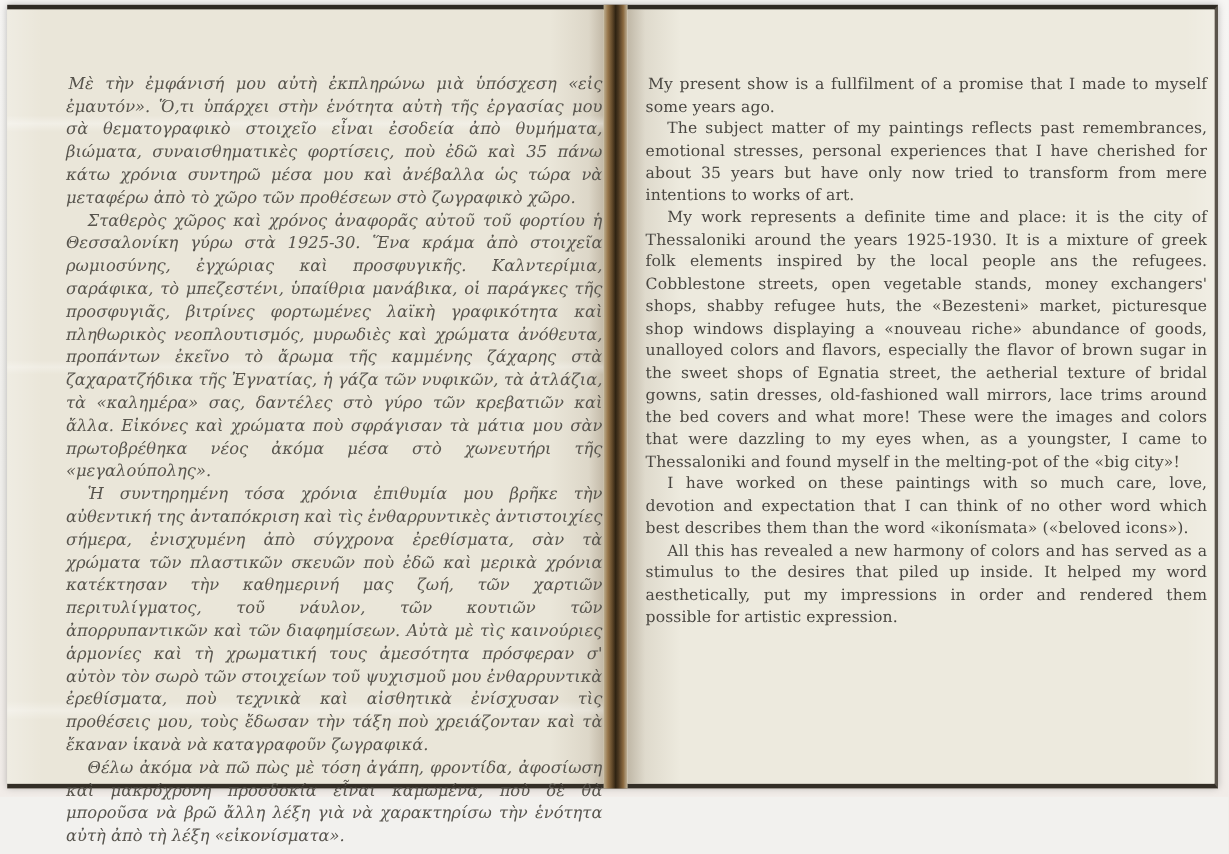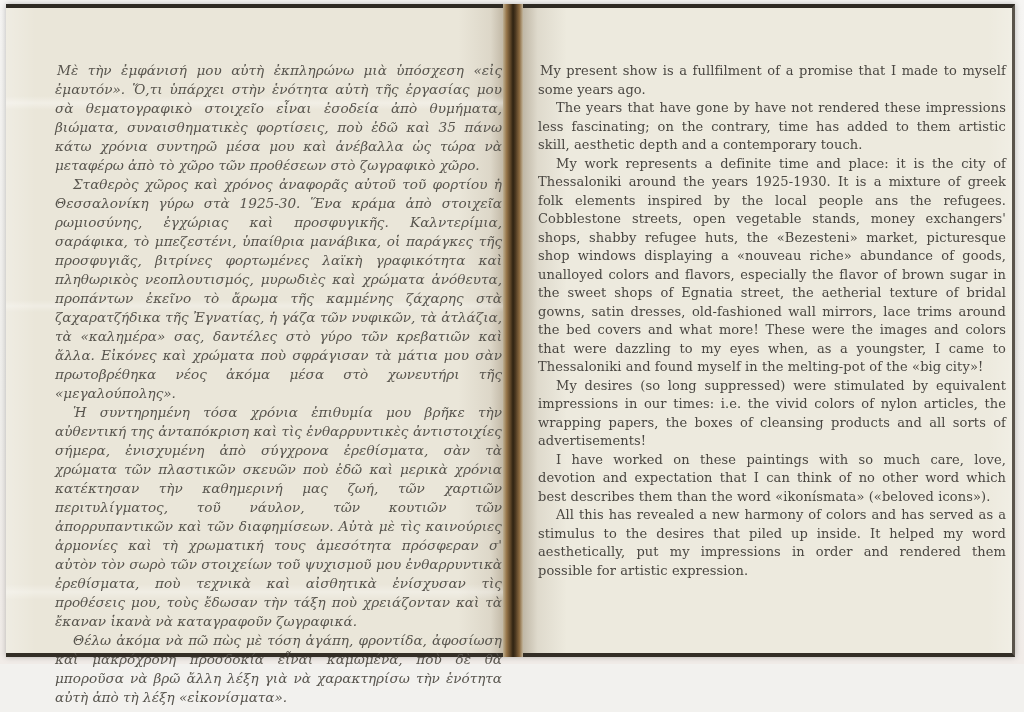--- a/index.html
+++ b/index.html
@@ -100,22 +100,21 @@
       </div>
     </section>
 
     <div class="gutter"></div>
 
     <section class="page right">
       <div class="artifact a4"></div>
       <div class="artifact a5"></div>
       <div class="textblock english">
         <p class="first">My present show is a fullfilment of a promise that I made to myself some years ago.</p>
-        <p>The years that have gone by have not rendered these impressions less fascinating; on the contrary, time has added to them artistic skill, aesthetic depth and a contemporary touch.</p>
+        <p>The subject matter of my paintings reflects past remembrances, emotional stresses, personal experiences that I have cherished for about 35 years but have only now tried to transform from mere intentions to works of art.</p>
         <p>My work represents a definite time and place: it is the city of Thessaloniki around the years 1925-1930. It is a mixture of greek folk elements inspired by the local people ans the refugees. Cobblestone streets, open vegetable stands, money exchangers' shops, shabby refugee huts, the «Bezesteni» market, picturesque shop windows displaying a «nouveau riche» abundance of goods, unalloyed colors and flavors, especially the flavor of brown sugar in the sweet shops of Egnatia street, the aetherial texture of bridal gowns, satin dresses, old-fashioned wall mirrors, lace trims around the bed covers and what more! These were the images and colors that were dazzling to my eyes when, as a youngster, I came to Thessaloniki and found myself in the melting-pot of the «big city»!</p>
-        <p>My desires (so long suppressed) were stimulated by equivalent impressions in our times: i.e. the vivid colors of nylon articles, the wrapping papers, the boxes of cleansing products and all sorts of advertisements!</p>
         <p>I have worked on these paintings with so much care, love, devotion and expectation that I can think of no other word which best describes them than the word «ikonísmata» («beloved icons»).</p>
         <p>All this has revealed a new harmony of colors and has served as a stimulus to the desires that piled up inside. It helped my word aesthetically, put my impressions in order and rendered them possible for artistic expression.</p>
       </div>
     </section>
 
   </div>
 </div>
 
 </body></html>

